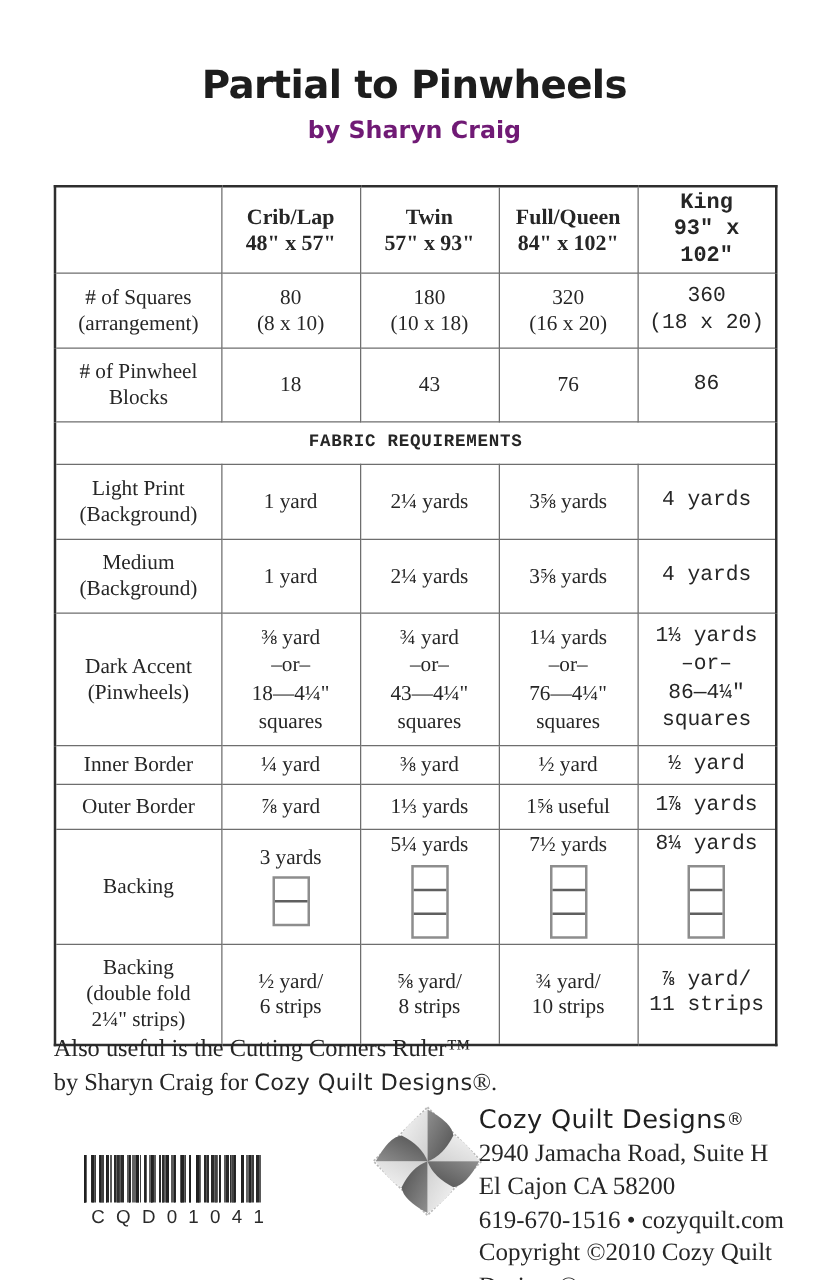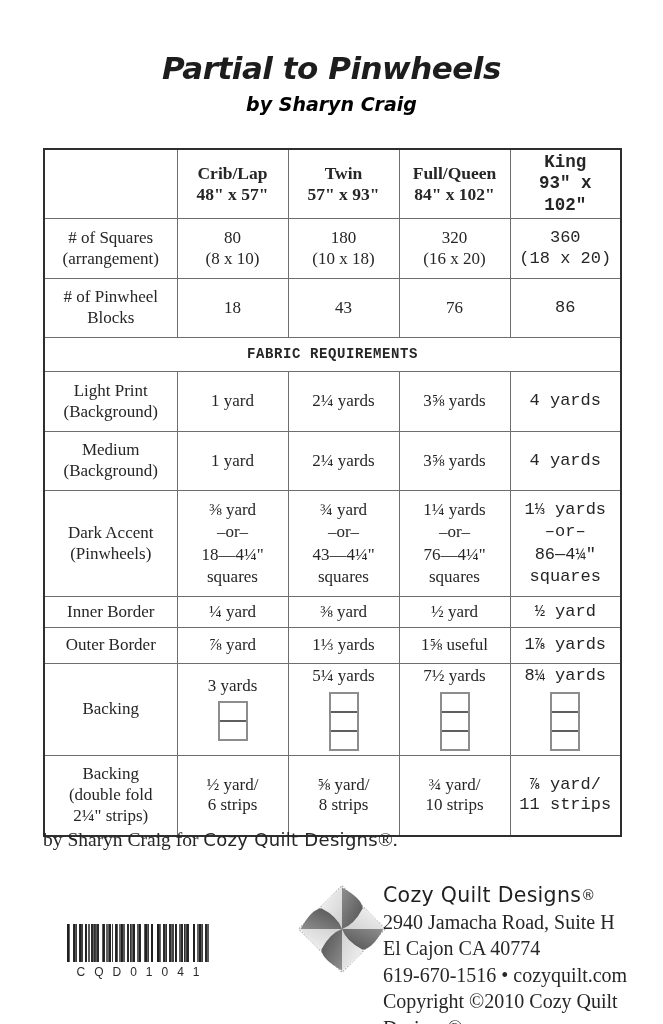--- a/index.html
+++ b/index.html
@@ -5,28 +5,28 @@
   html,body{margin:0;padding:0;background:#ffffff;}
   #page{
     position:relative;
     width:663px;height:1024px;
     background:#ffffff;
     font-family:"Liberation Serif", serif;
     color:#222222;
     overflow:hidden;
   }
   
-  .header{position:absolute;top:50px;left:0;right:0;text-align:center;font-style:italic;}
+  .header{position:absolute;top:50px;left:0;right:0;text-align:center;}
   .title{
     font-family:"DejaVu Sans", sans-serif;
     font-weight:800;font-size:31px;letter-spacing:-0.5px;color:#1d1d1d;
   }
   .subtitle{
     font-family:"DejaVu Sans", sans-serif;
-    font-weight:700;font-size:19px;margin-top:7px;color:#000000;
+    font-weight:700;font-size:19px;margin-top:7px;color:#701a75;
   }
   
   table.req{
     position:absolute;left:43px;top:148px;
     width:578px;border-collapse:collapse;table-layout:fixed;
     font-size:17px;line-height:1.22;color:#262626;
   }
   table.req td{
     border:1px solid #6e6e6e;
     text-align:center;vertical-align:middle;
@@ -68,21 +68,21 @@
     height:38px;width:142px;margin:0 auto;
     background:
       repeating-linear-gradient(90deg, rgba(30,30,30,.95) 0 2px, rgba(0,0,0,0) 2px 6px),
       repeating-linear-gradient(90deg, rgba(40,40,40,.9) 0 1px, rgba(0,0,0,0) 1px 9px),
       repeating-linear-gradient(90deg, rgba(60,60,60,.8) 0 3px, rgba(0,0,0,0) 3px 13px),
       repeating-linear-gradient(90deg, #5a5a5a 0 2px, #ffffff 2px 7px);
   }
   .barcode-text{
     margin-top:3px;
     font-family:"Liberation Sans", sans-serif;
-    font-size:12px;letter-spacing:9px;color:#2a2a2a;
+    font-size:15px;letter-spacing:9px;color:#2a2a2a;
     padding-left:9px; 
     white-space:nowrap;
   }
   .logo{position:absolute;left:297px;top:884px;width:90px;height:90px;}
   .company{position:absolute;left:383px;top:882px;line-height:26.5px;color:#262626;}
   .company-name{
     font-family:"DejaVu Sans", sans-serif;
     font-size:20.5px;letter-spacing:0.3px;color:#1f1f1f;
   }
   .company-line{font-size:20px;}
@@ -290,20 +290,21 @@
       </td>
       <td>
         <div>⅞ yard/</div>
         <div>11 strips</div>
       </td>
     </tr>
   </tbody>
     </table>
 
   <div class="note">
+    <div>Also useful is the Cutting Corners Ruler™</div>
     <div><span>by Sharyn Craig for </span><span class="brand-inline">Cozy Quilt Designs</span><span>®.</span></div>
   </div>
 
   <div class="barcode">
     <div class="barcode-bars"></div>
     <div class="barcode-text">CQD01041</div>
   </div>
 
   <svg class="logo" viewBox="0 0 100 100" xmlns="http://www.w3.org/2000/svg">
     <defs>
@@ -327,18 +328,18 @@
       <path d="M50 50 L50 4 Q72 16 73 27 Q64 45 50 50 Z"></path>
       <path d="M50 50 L50 4 Q72 16 73 27 Q64 45 50 50 Z" transform="rotate(90 50 50)"></path>
       <path d="M50 50 L50 4 Q72 16 73 27 Q64 45 50 50 Z" transform="rotate(180 50 50)"></path>
       <path d="M50 50 L50 4 Q72 16 73 27 Q64 45 50 50 Z" transform="rotate(270 50 50)"></path>
     </g>
   </svg>
 
   <div class="company">
     <div class="company-name"><span>Cozy Quilt Designs</span><span class="reg">®</span></div>
     <div class="company-line">2940 Jamacha Road, Suite H</div>
-    <div class="company-line">El Cajon CA 40774</div>
+    <div class="company-line">El Cajon CA 58200</div>
     <div class="company-line">619-670-1516 • cozyquilt.com</div>
     <div class="company-line">Copyright ©2010 Cozy Quilt Designs®</div>
   </div>
 
 </div>
 
 </body></html>

